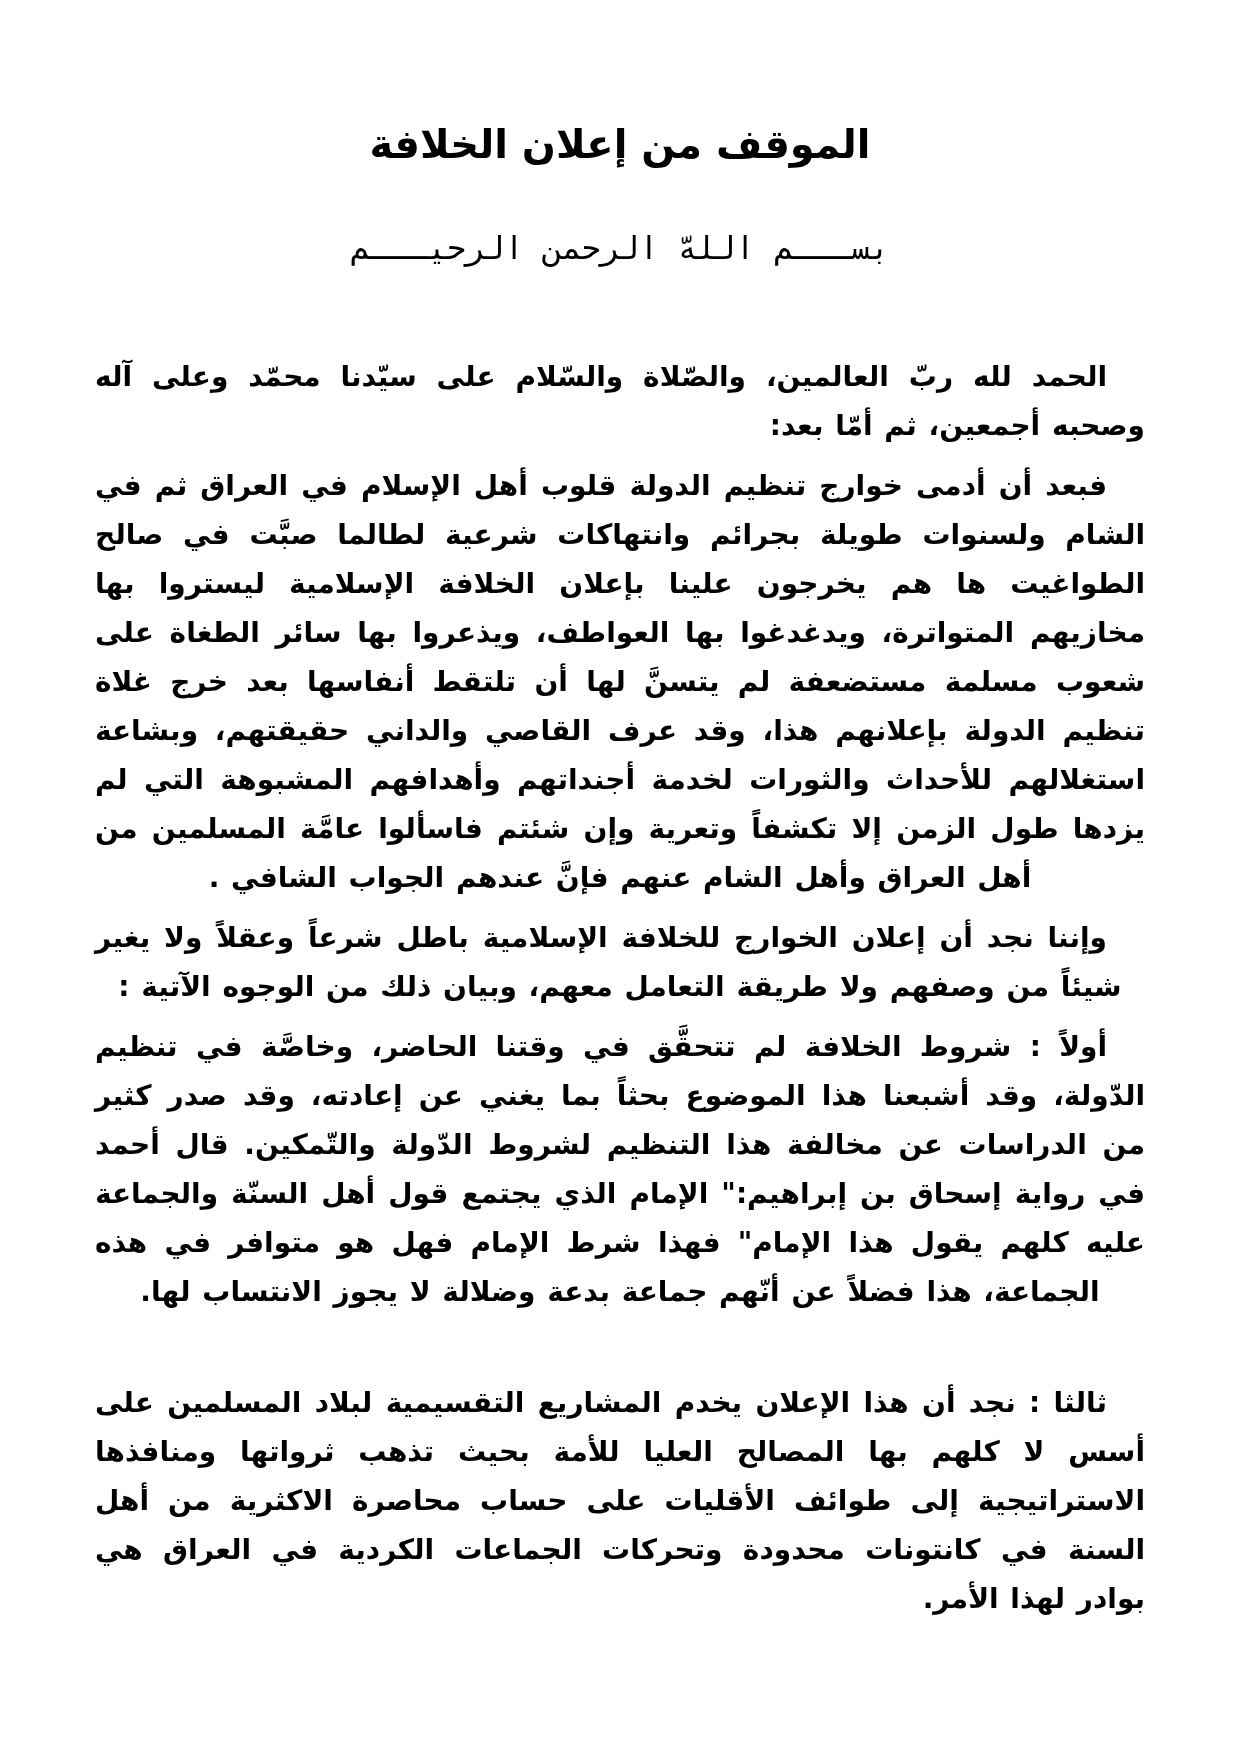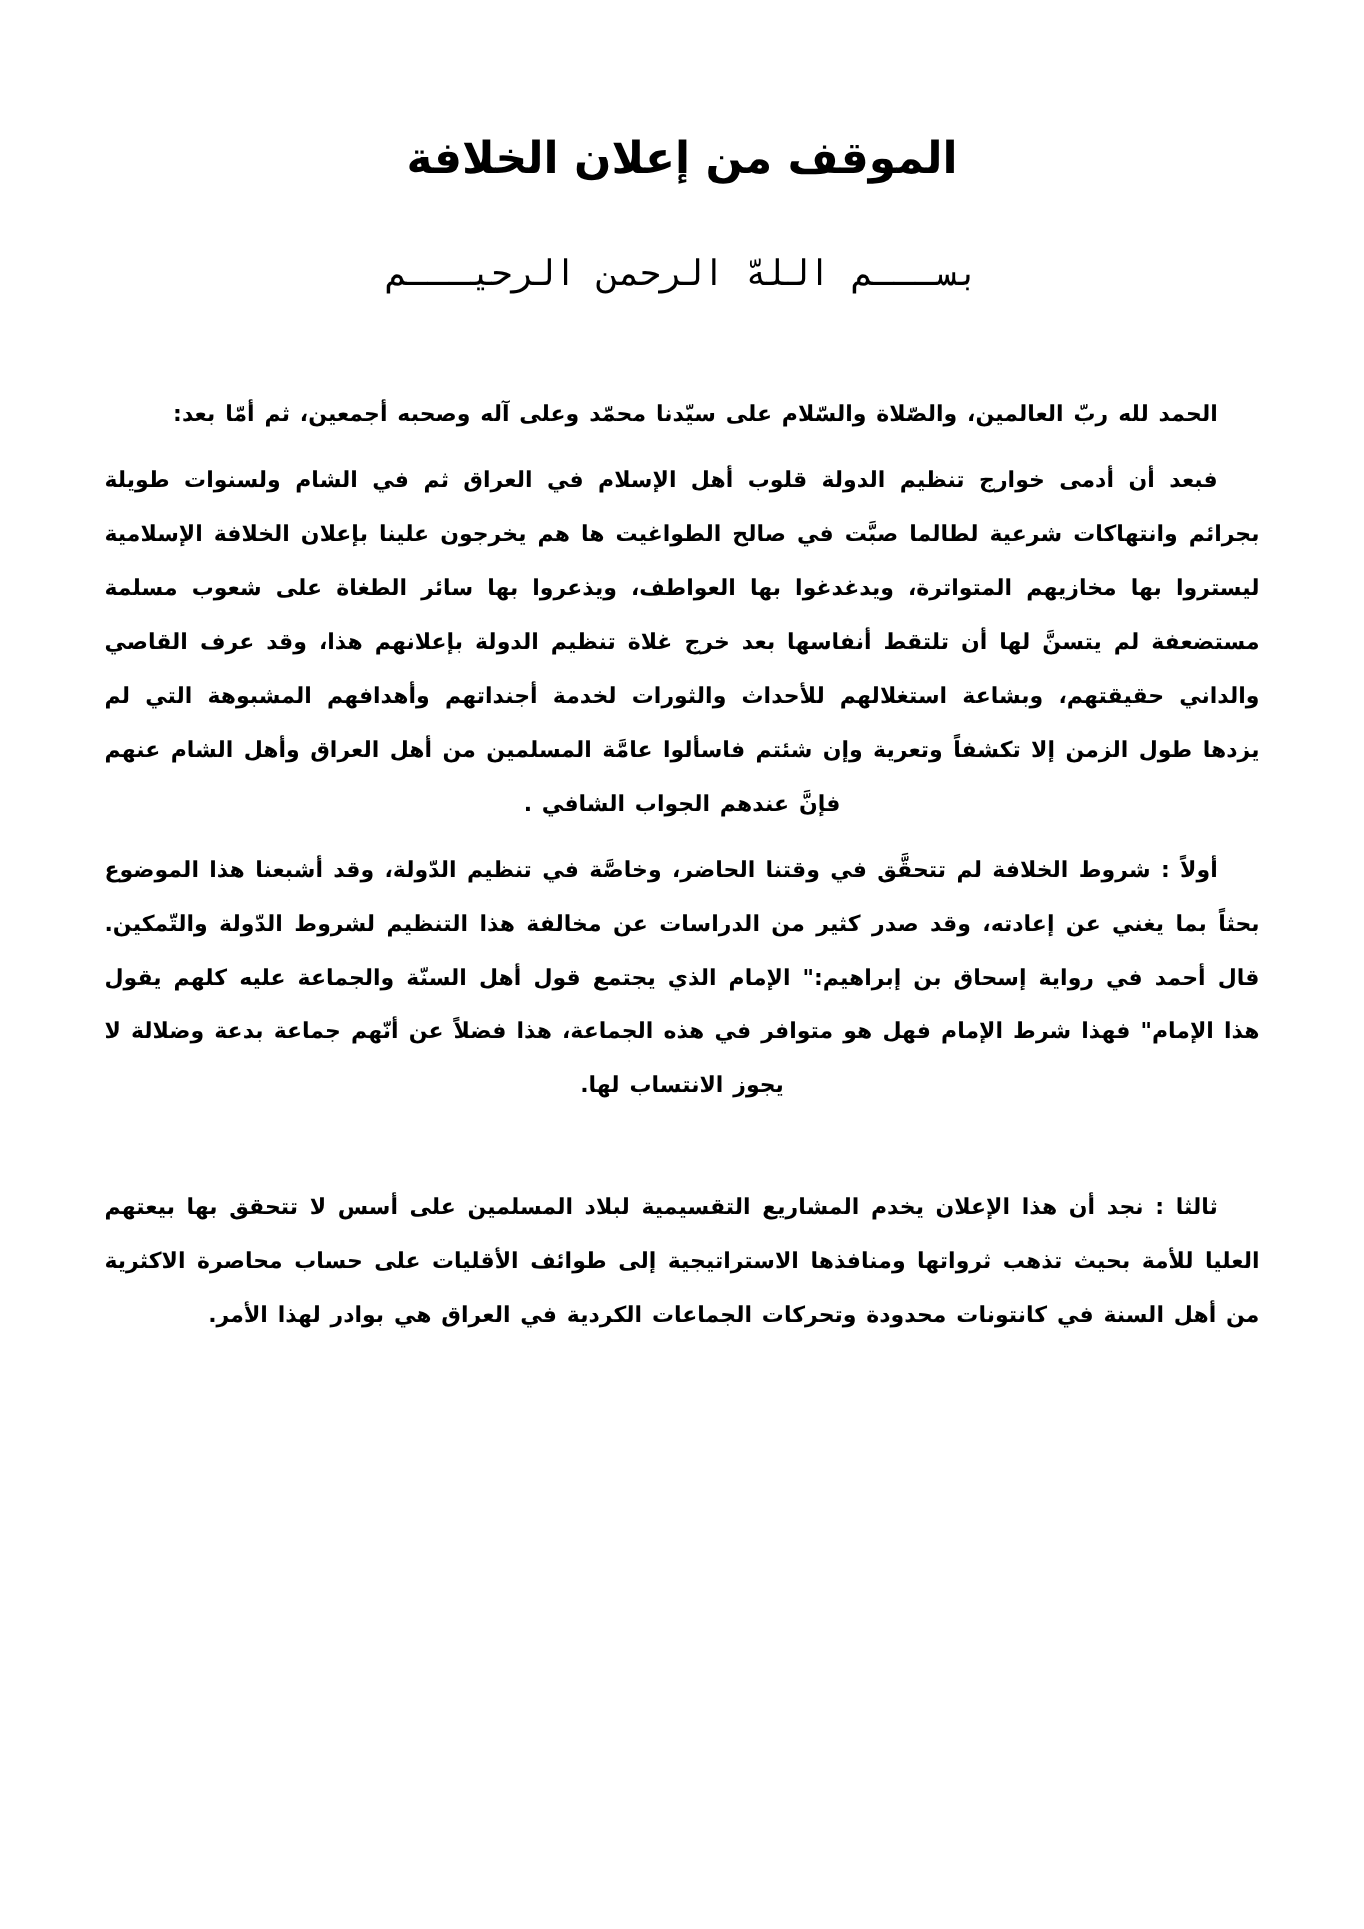--- a/index.html
+++ b/index.html
@@ -35,21 +35,21 @@
     font-size: 32px;
     font-weight: normal;
     margin-top: 62px;
     line-height: 1.3;
     font-family: Liberation Mono, monospace;
   }
   .doc-body {
     margin-top: 80px;
   }
   p.para {
-    font-size: 20px;
+    font-size: 28px;
     font-weight: bold;
     line-height: 49px;
     text-align: justify;
     text-indent: 38px;
     margin: 0 0 11px 0;
     word-spacing: 2px;
   }
   p.para.center-last {
     text-align-last: center;
   }
@@ -65,21 +65,22 @@
   <h1 class="doc-title">الموقف من إعلان الخلافة</h1>
 
   <div class="basmala">بســـم اللهّ الرحمن الرحيـــم</div>
 
   <div class="doc-body">
 
     <p class="para">الحمد لله ربّ العالمين، والصّلاة والسّلام على سيّدنا محمّد وعلى آله وصحبه أجمعين، ثم أمّا بعد:</p>
 
     <p class="para center-last">فبعد أن أدمى خوارج تنظيم الدولة قلوب أهل الإسلام في العراق ثم في الشام ولسنوات طويلة بجرائم وانتهاكات شرعية لطالما صبَّت في صالح الطواغيت ها هم يخرجون علينا بإعلان الخلافة الإسلامية ليستروا بها مخازيهم المتواترة، ويدغدغوا بها العواطف، ويذعروا بها سائر الطغاة على شعوب مسلمة مستضعفة لم يتسنَّ لها أن تلتقط أنفاسها بعد خرج غلاة تنظيم الدولة بإعلانهم هذا، وقد عرف القاصي والداني حقيقتهم، وبشاعة استغلالهم للأحداث والثورات لخدمة أجنداتهم وأهدافهم المشبوهة التي لم يزدها طول الزمن إلا تكشفاً وتعرية وإن شئتم فاسألوا عامَّة المسلمين من أهل العراق وأهل الشام عنهم  فإنَّ عندهم الجواب الشافي .</p>
 
+    <p class="para center-last">وإننا نجد أن إعلان الخوارج للخلافة الإسلامية باطل شرعاً وعقلاً ولا يغير شيئاً من وصفهم ولا طريقة التعامل معهم، وبيان ذلك من الوجوه الآتية :</p>
 
     <p class="para center-last">أولاً : شروط الخلافة لم تتحقَّق في وقتنا الحاضر، وخاصَّة في تنظيم الدّولة، وقد أشبعنا هذا الموضوع بحثاً بما يغني عن إعادته، وقد صدر كثير من الدراسات عن مخالفة هذا التنظيم لشروط الدّولة والتّمكين. قال أحمد في رواية إسحاق بن إبراهيم:" الإمام الذي يجتمع قول أهل السنّة والجماعة عليه كلهم يقول هذا الإمام" فهذا شرط الإمام فهل هو متوافر في هذه الجماعة، هذا فضلاً عن أنّهم جماعة بدعة وضلالة لا يجوز الانتساب لها.</p>
 
 
-    <p class="para gap-before">ثالثا : نجد أن هذا الإعلان يخدم المشاريع التقسيمية لبلاد المسلمين على أسس لا تتحقق بها بيعتهم العليا للأمة بحيث تذهب ثرواتها ومنافذها الاستراتيجية إلى طوائف الأقليات على حساب محاصرة الاكثرية من أهل السنة في كانتونات محدودة وتحركات الجماعات الكردية في العراق هي بوادر لهذا الأمر.</p>
+    <p class="para gap-before">ثالثا : نجد أن هذا الإعلان يخدم المشاريع التقسيمية لبلاد المسلمين على أسس لا كلهم بها المصالح العليا للأمة بحيث تذهب ثرواتها ومنافذها الاستراتيجية إلى طوائف الأقليات على حساب محاصرة الاكثرية من أهل السنة في كانتونات محدودة وتحركات الجماعات الكردية في العراق هي بوادر لهذا الأمر.</p>
 
   </div>
 
 </div>
 
 </body></html>

